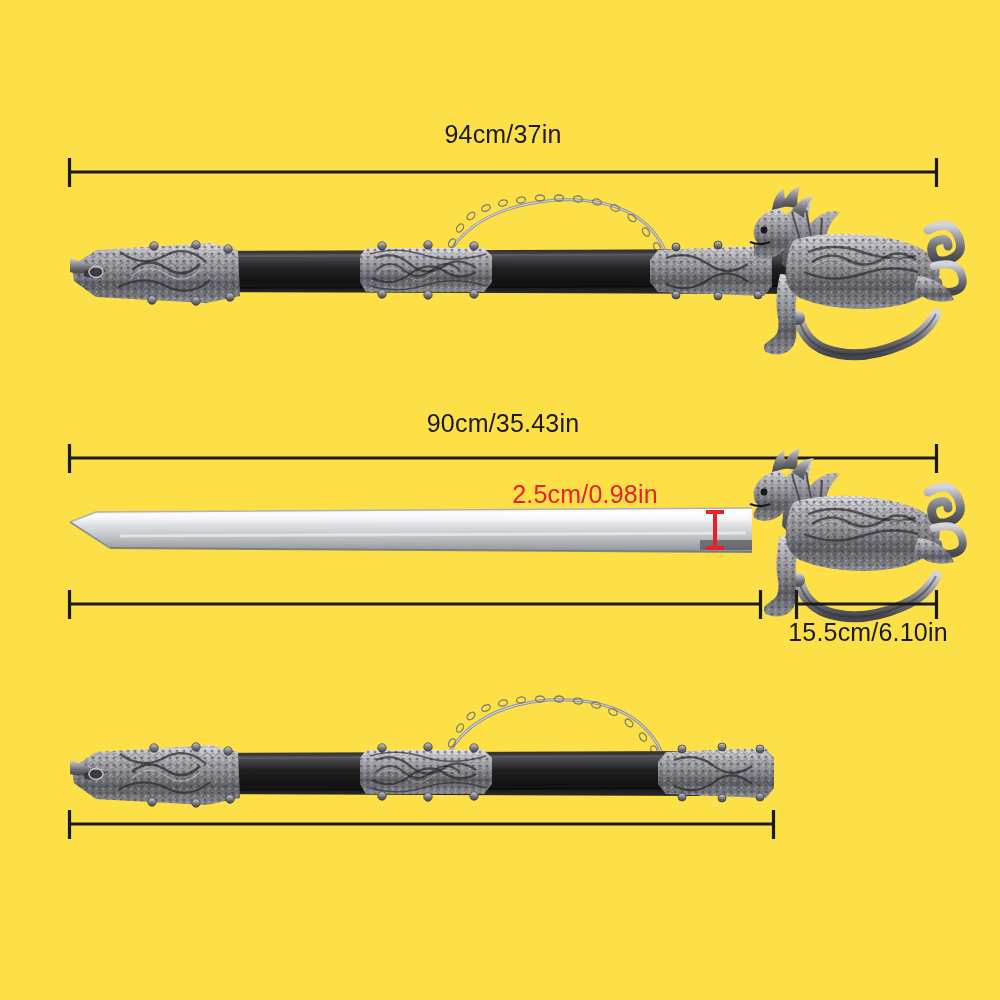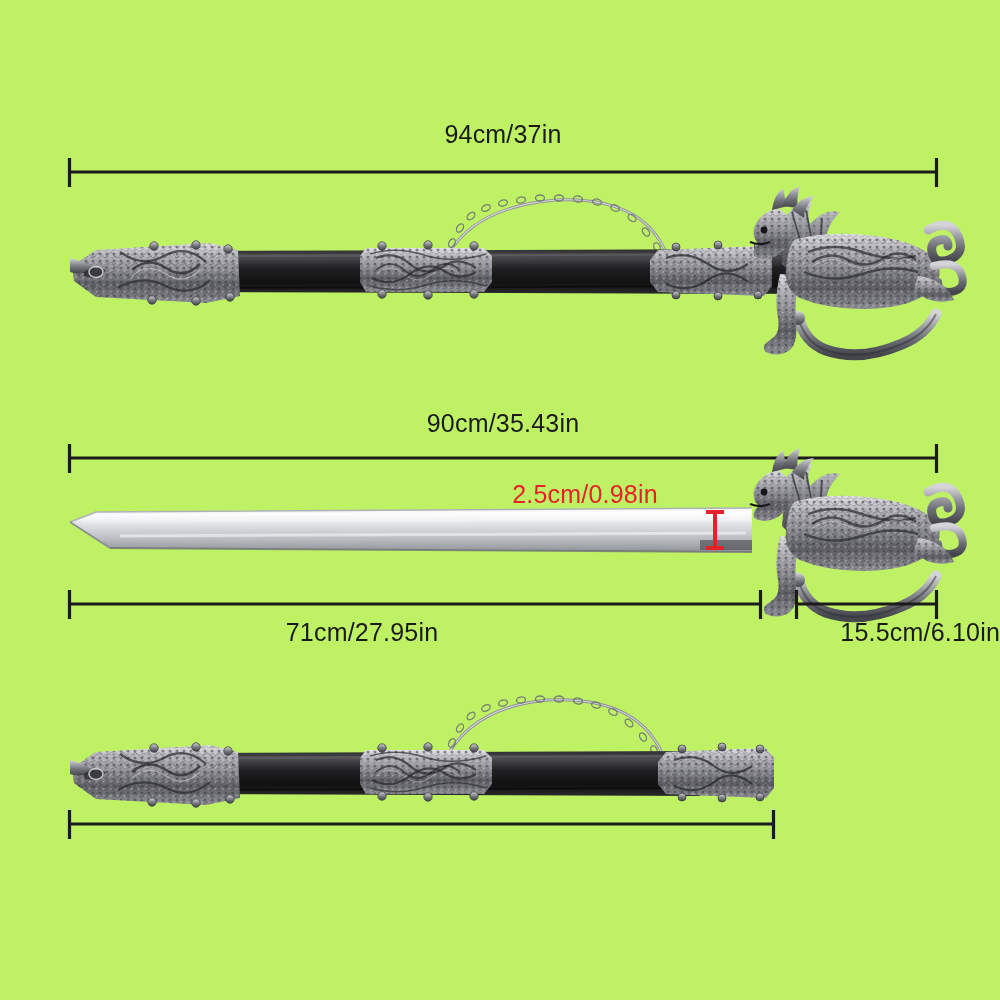--- a/index.html
+++ b/index.html
@@ -6,21 +6,21 @@
   html, body {
     margin: 0; padding: 0;
     width: 1000px; height: 1000px;
     background: #ffffff;
     font-family: "Liberation Sans", sans-serif;
   }
   #stage {
     position: relative;
     width: 1000px;
     height: 1000px;
-    background: #bef264;
+    background: #fde047;
     overflow: hidden;
   }
   .dim-label {
     position: absolute;
     font-size: 25px;
     color: #1a1a1a;
     letter-spacing: 0.2px;
     white-space: nowrap;
     text-align: center;
   }
@@ -370,18 +370,17 @@
       </g>
     </g>
   </svg>
 
   <div class="dim-label" style="left:0; width:1006px; top:120px;">94cm/37in</div>
 
   <div class="dim-label" style="left:0; width:1006px; top:409px;">90cm/35.43in</div>
 
   <div class="dim-label red" style="left:0; width:1170px; top:480px;">2.5cm/0.98in</div>
 
-  <div class="dim-label" style="left:0; width:724px; top:618px;">71cm/27.95in</div>
-
-  <div class="dim-label" style="left:736px; width:264px; top:618px;text-align:right;">15.5cm/6.10in</div>
+
+  <div class="dim-label" style="left:736px; width:264px; top:618px;">15.5cm/6.10in</div>
 
 
 </div>
 
 </body></html>

